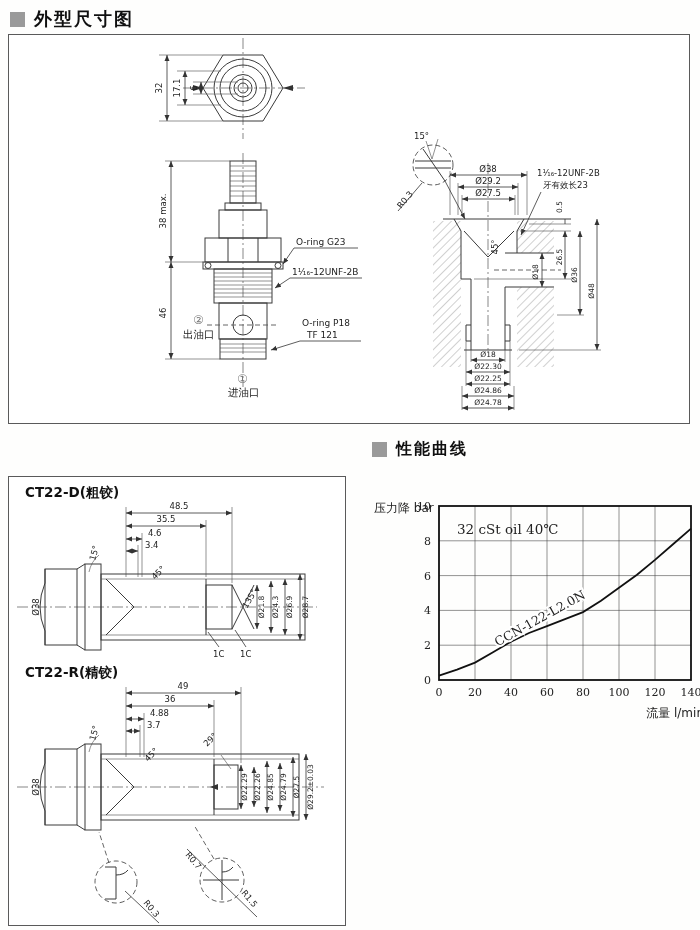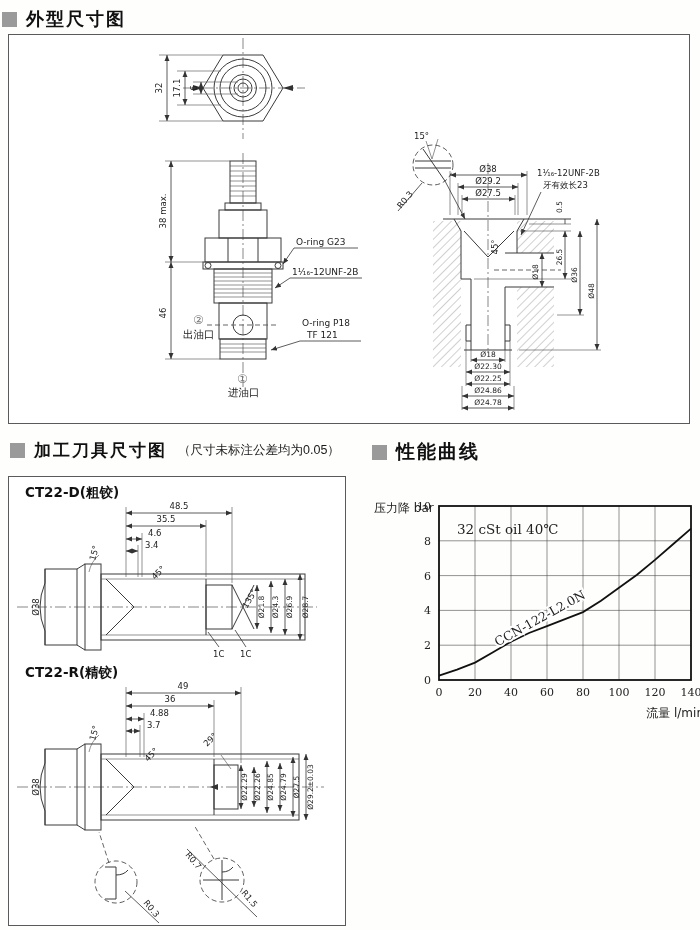--- a/index.html
+++ b/index.html
@@ -25,21 +25,21 @@
   .ticktext{font-size:11px;font-family:"DejaVu Serif","Liberation Serif",serif;}
   .axlabel{font-size:12px;}
   .anno{font-size:13.5px;font-family:"DejaVu Serif","Liberation Serif",serif;}
   .curvelabel{font-size:12.5px;font-family:"DejaVu Serif","Liberation Serif",serif;paint-order:stroke;stroke:#ffffff;stroke-width:4px;}
 </style>
 </head>
 <body>
 
 <div class="page">
 
-  <div class="sec-header" style="left:2px;top:7px;">
+  <div class="sec-header" style="left:10px;top:7px;">
     <span class="bullet"></span>
     <span class="sec-title">外型尺寸图</span>
   </div>
 
   <div class="frame" style="left:8px;top:34px;width:682px;height:390px;">
   <svg width="679" height="387" viewBox="0 0 679 387">
     <defs>
       <marker id="ar1" viewBox="0 0 8 8" refX="7.5" refY="4" markerWidth="8" markerHeight="8" orient="auto-start-reverse">
         <path d="M0,0.9 L7.5,4 L0,7.1 z" fill="#333"></path>
       </marker>
@@ -237,28 +237,23 @@
       <text class="dim7" x="479" y="358" text-anchor="middle">Ø24.86</text>
       <line class="dl" x1="453" y1="361" x2="505" y2="361" marker-start="url(#ar1)" marker-end="url(#ar1)"></line>
       <line class="th" x1="453" y1="363" x2="453" y2="375"></line>
           <line class="th" x1="505" y1="363" x2="505" y2="375"></line>
       <text class="dim7" x="479" y="370" text-anchor="middle">Ø24.78</text>
       <line class="dl" x1="453" y1="373" x2="505" y2="373" marker-start="url(#ar1)" marker-end="url(#ar1)"></line>
     </g>
   </svg>
   </div>
 
-  <div class="sec-header" style="left:10px;top:439px;">
-    <span class="bullet"></span>
-    <span class="sec-title" style="font-size:17px;">加工刀具尺寸图</span>
-    <span class="sec-note">（尺寸未标注公差均为0.05）</span>
-  </div>
   <div class="sec-header" style="left:372px;top:439px;">
     <span class="bullet"></span>
-    <span class="sec-title" style="font-size:19px;">性能曲线</span>
+    <span class="sec-title" style="font-size:16px;">性能曲线</span>
   </div>
 
   <div class="frame" style="left:8px;top:476px;width:338px;height:450px;">
   <svg width="335" height="447" viewBox="0 0 335 447">
     <defs>
       <marker id="ar2" viewBox="0 0 8 8" refX="7.5" refY="4" markerWidth="8" markerHeight="8" orient="auto-start-reverse">
         <path d="M0,0.9 L7.5,4 L0,7.1 z" fill="#333"></path>
       </marker>
     </defs>
 

